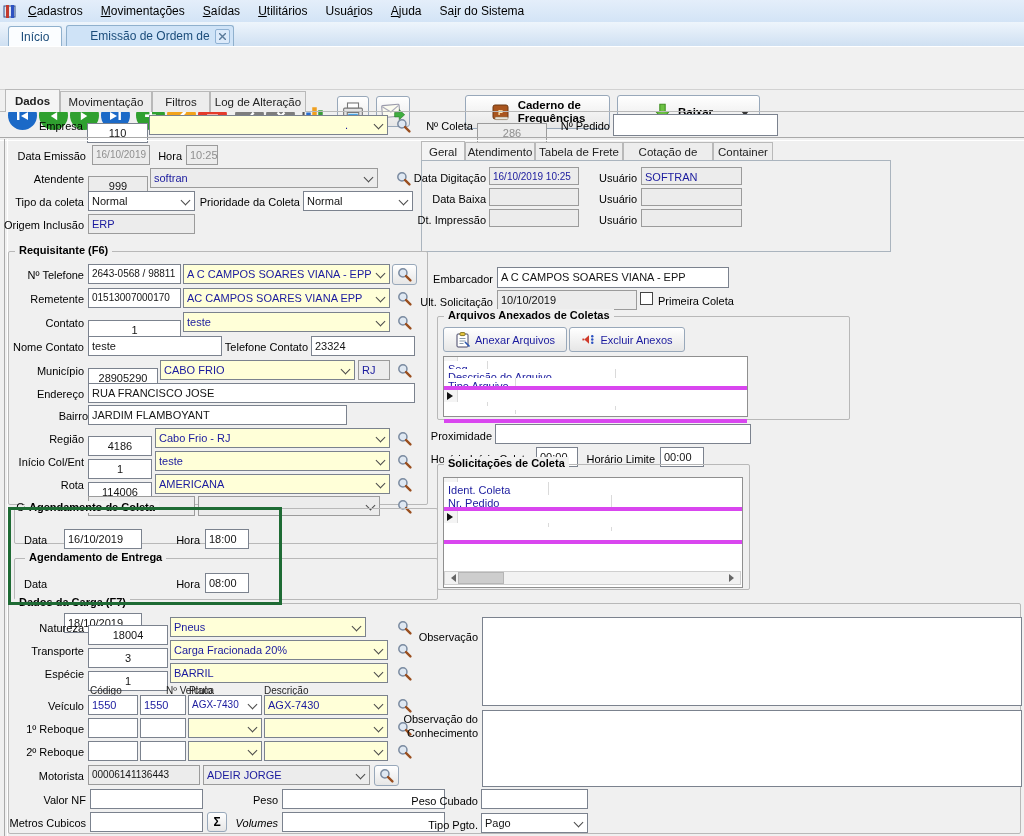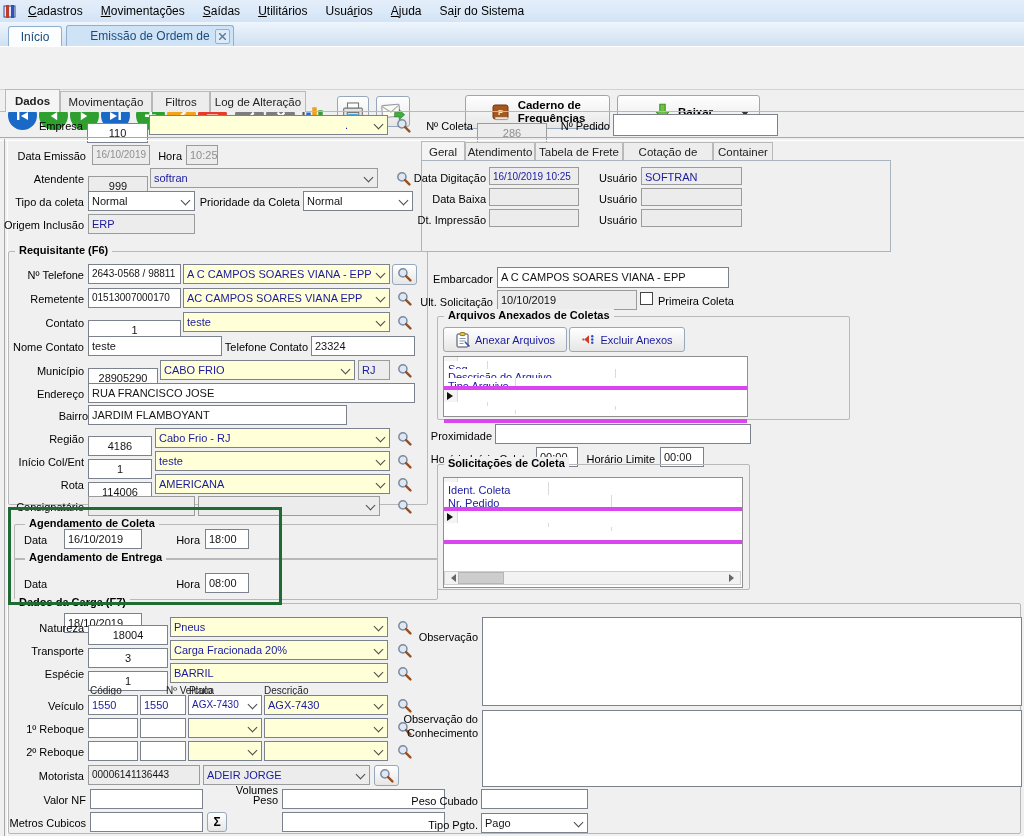--- a/index.html
+++ b/index.html
@@ -358,21 +358,21 @@
   <div class="lbl" style="left:0px;top:498px;width:84px;">Consignatário</div>
   <div class="inp ro" style="left:88px;top:496px;width:107px;"></div>
   <div class="inp ro" style="left:198px;top:496px;width:182px;"><span></span><span class="chev"></span></div>
   <div class="mag" style="left:394px;top:496px;">
       <svg width="15" height="15" viewBox="0 0 14 14">
         <circle cx="5.5" cy="5.5" r="3.8" fill="#dfe8f2" stroke="#7a8aa0" stroke-width="1.4"></circle>
         <line x1="8.5" y1="8.5" x2="12.5" y2="12.5" stroke="#9a4f20" stroke-width="2.2" stroke-linecap="round"></line>
       </svg>
     </div>
 
-  <div class="fs" style="left:14px;top:524px;width:424px;height:36px;">
+  <div class="fs" style="left:14px;top:508px;width:424px;height:36px;">
     <span class="fst" style="left:10px;">Agendamento de Coleta</span>
   </div>
   <div class="lbl" style="left:14px;top:531px;width:44px;text-align:left;padding-left:10px;">Data</div>
   <div class="inp" style="left:64px;top:529px;width:78px;">16/10/2019</div>
   <div class="lbl" style="left:162px;top:531px;width:38px;">Hora</div>
   <div class="inp" style="left:205px;top:529px;width:44px;">18:00</div>
 
   <div class="fs" style="left:14px;top:558px;width:424px;height:42px;">
     <span class="fst" style="left:10px;">Agendamento de Entrega</span>
   </div>
@@ -464,21 +464,21 @@
         </span>
     </div>
   </div>
 
   <div class="fs" style="left:8px;top:603px;width:1013px;height:231px;">
     <span class="fst">Dados da Carga (F7)</span>
   </div>
 
   <div class="lbl" style="left:0px;top:619px;width:84px;">Natureza</div>
   <div class="inp num" style="left:88px;top:617px;width:80px;">18004</div>
-  <div class="inp yel" style="left:170px;top:617px;width:218px;"><span>Pneus</span><span class="chev"></span></div>
+  <div class="inp yel" style="left:170px;top:617px;width:196px;"><span>Pneus</span><span class="chev"></span></div>
   <div class="mag" style="left:394px;top:617px;">
       <svg width="15" height="15" viewBox="0 0 14 14">
         <circle cx="5.5" cy="5.5" r="3.8" fill="#dfe8f2" stroke="#7a8aa0" stroke-width="1.4"></circle>
         <line x1="8.5" y1="8.5" x2="12.5" y2="12.5" stroke="#9a4f20" stroke-width="2.2" stroke-linecap="round"></line>
       </svg>
     </div>
 
   <div class="lbl" style="left:0px;top:642px;width:84px;">Transporte</div>
   <div class="inp num" style="left:88px;top:640px;width:80px;">3</div>
   <div class="inp yel" style="left:170px;top:640px;width:218px;"><span>Carga Fracionada 20%</span><span class="chev"></span></div>
@@ -559,21 +559,21 @@
     </div>
 
   <div class="lbl" style="left:0px;top:791px;width:86px;">Valor NF</div>
   <div class="inp" style="left:90px;top:789px;width:113px;"></div>
   <div class="lbl" style="left:228px;top:791px;width:50px;">Peso</div>
   <div class="inp" style="left:282px;top:789px;width:163px;"></div>
 
   <div class="lbl" style="left:0px;top:814px;width:86px;">Metros Cubicos</div>
   <div class="inp" style="left:90px;top:812px;width:113px;"></div>
   <div class="bevel" style="left:207px;top:812px;width:20px;height:20px;font-weight:bold;font-size:12px;">Σ</div>
-  <div class="lbl" style="left:228px;top:781px;width:50px;">Volumes</div>
+  <div class="lbl" style="left:228px;top:814px;width:50px;font-style:italic;">Volumes</div>
   <div class="inp" style="left:282px;top:812px;width:163px;"></div>
 
   <div class="lbl" style="left:408px;top:628px;width:70px;">Observação</div>
   <div class="inp" style="left:482px;top:617px;width:540px;height:89px;"></div>
 
   <div class="lbl" style="left:398px;top:712px;width:80px;white-space:normal;line-height:14px;height:30px;">Observação do Conhecimento</div>
   <div class="inp" style="left:482px;top:710px;width:540px;height:77px;"></div>
 
   <div class="lbl" style="left:408px;top:792px;width:70px;">Peso Cubado</div>
   <div class="inp" style="left:481px;top:789px;width:107px;"></div>

